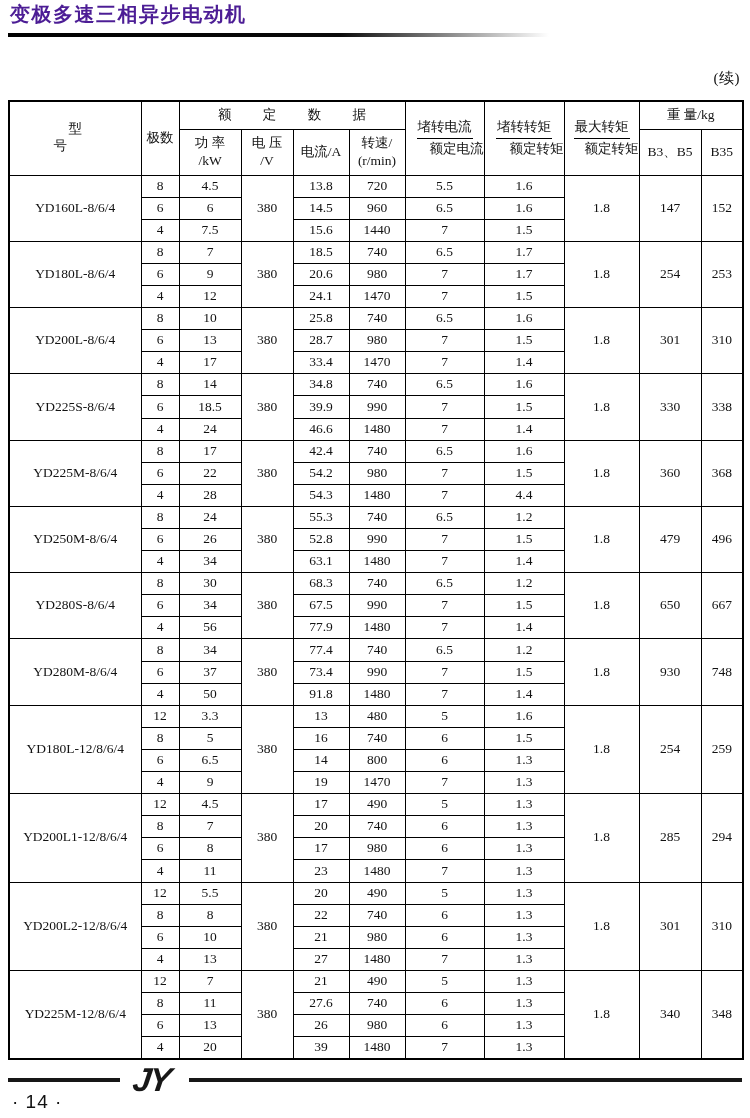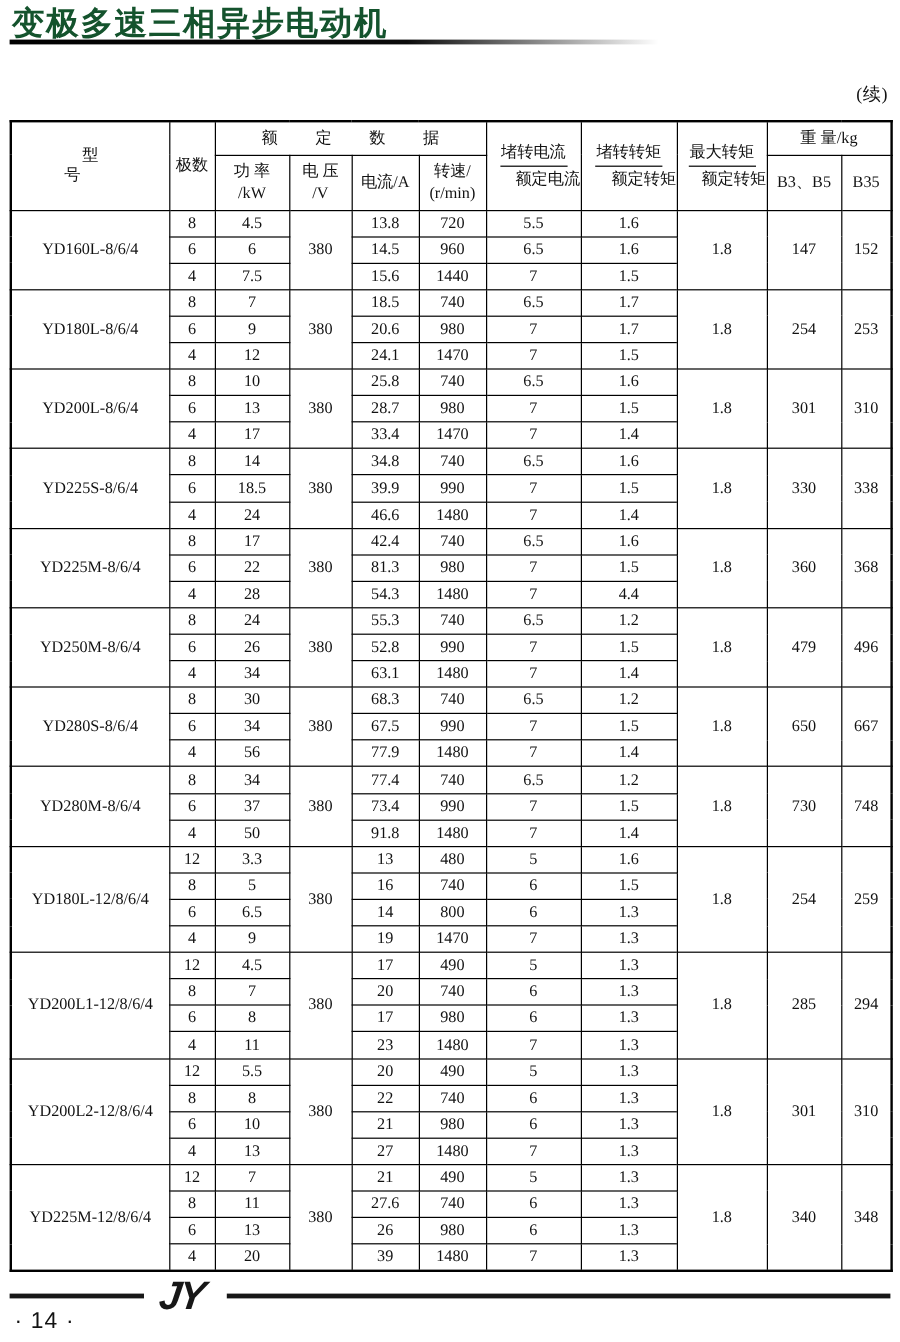--- a/index.html
+++ b/index.html
@@ -8,24 +8,24 @@
     background:#ffffff;
     position:relative;
     font-family:"Liberation Serif", serif;
     color:#121212;
     overflow:hidden;
   }
   .page-title{
     position:absolute;left:10px;top:1px;
     font-family:"Liberation Sans", sans-serif;
     font-weight:bold;
-    font-size:27px;
+    font-size:20px;
     letter-spacing:1.5px;
     margin:0;
-    color:#14532d;
+    color:#4c1d95;
   }
   .title-rule{
     position:absolute;left:8px;top:33px;
     width:552px;height:3.5px;
     background:linear-gradient(90deg,#000 0%,#0a0a0a 60%,rgba(0,0,0,0) 98%);
   }
   .cont-marker{
     position:absolute;right:10px;top:69px;
     font-size:15px;
     letter-spacing:0.5px;
@@ -275,21 +275,21 @@
           <td>740</td>
           <td>6.5</td>
           <td>1.6</td>
           <td rowspan="3">1.8</td>
           <td rowspan="3">360</td>
           <td rowspan="3">368</td>
         </tr>
         <tr>
           <td>6</td>
           <td>22</td>
-          <td>81.3</td>
+          <td>54.2</td>
           <td>980</td>
           <td>7</td>
           <td>1.5</td>
         </tr>
         <tr>
           <td>4</td>
           <td>28</td>
           <td>54.3</td>
           <td>1480</td>
           <td>7</td>
@@ -356,21 +356,21 @@
         <tr>
           <td rowspan="3">YD280M-8/6/4</td>
           <td>8</td>
           <td>34</td>
           <td rowspan="3">380</td>
           <td>77.4</td>
           <td>740</td>
           <td>6.5</td>
           <td>1.2</td>
           <td rowspan="3">1.8</td>
-          <td rowspan="3">730</td>
+          <td rowspan="3">930</td>
           <td rowspan="3">748</td>
         </tr>
         <tr>
           <td>6</td>
           <td>37</td>
           <td>73.4</td>
           <td>990</td>
           <td>7</td>
           <td>1.5</td>
         </tr>

